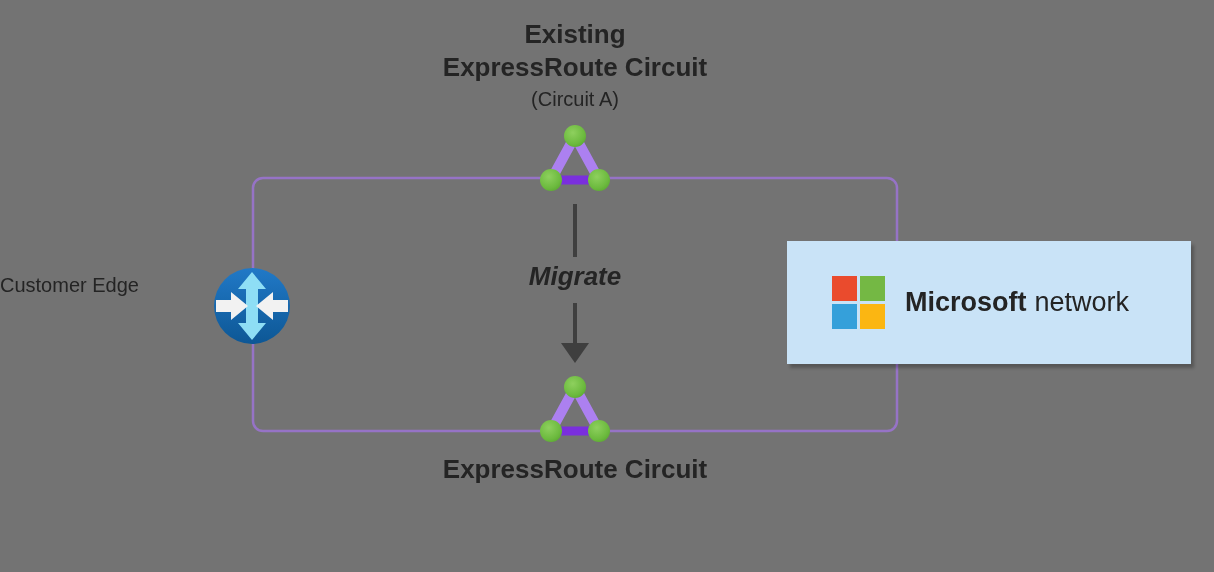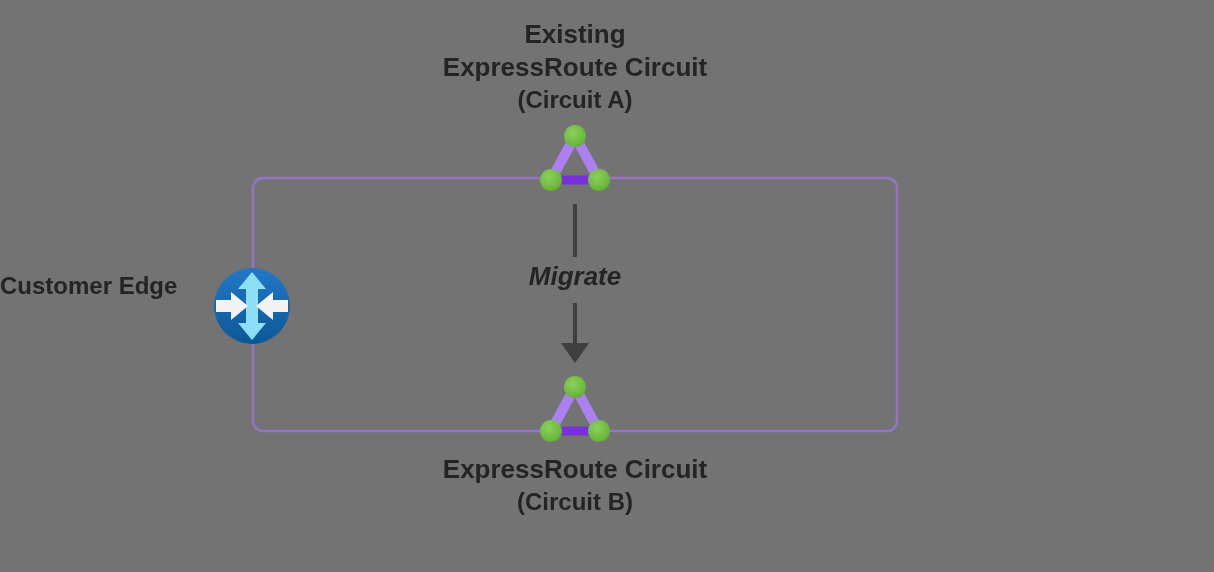--- a/index.html
+++ b/index.html
@@ -8,21 +8,21 @@
     width:1214px;height:572px;
     background:#737373;
     font-family:"Liberation Sans","DejaVu Sans",sans-serif;
     overflow:hidden;
     padding-left:44px;
   }
   svg{position:absolute;left:0;top:0;z-index:1;}
   .label{position:absolute;color:var(--text-dark);z-index:3;}
   .center{text-align:center;}
   .bold-line{font-size:26px;font-weight:700;line-height:33px;}
-  .reg-line{font-size:24px;font-weight:700;line-height:31px;}
+  .reg-line{font-size:20px;font-weight:400;line-height:31px;}
   #existing-label{left:375px;top:18px;width:400px;}
   #new-label{left:375px;top:453px;width:400px;}
   #migrate-label{left:475px;top:261px;width:200px;font-size:26px;font-weight:700;font-style:italic;}
   #ce-label{left:0px;top:270px;width:211px;text-align:left;}
   #ms-box{
     position:absolute;left:787px;top:241px;width:404px;height:123px;
     background:var(--ms-box-bg);
     box-shadow:3px 4px 3px rgba(0,0,0,0.25);
     display:flex;align-items:center;
     padding-left:45px;box-sizing:border-box;
@@ -101,19 +101,29 @@
     <div class="bold-line">ExpressRoute Circuit</div>
     <div class="reg-line">(Circuit A)</div>
   </div>
 
   <div id="migrate-label" class="label center">Migrate</div>
 
   <div id="ce-label" class="label">
     <div class="reg-line">Customer Edge</div>
   </div>
 
+  <div id="ms-box">
+    <div id="ms-logo">
+      <div class="ms-sq" id="ms-sq-red"></div>
+      <div class="ms-sq" id="ms-sq-green"></div>
+      <div class="ms-sq" id="ms-sq-blue"></div>
+      <div class="ms-sq" id="ms-sq-yellow"></div>
+    </div>
+    <div id="ms-text">
+      <span class="brand">Microsoft</span><span>network</span>
+    </div>
+  </div>
 
   <div id="new-label" class="label center">
     <div class="bold-line">ExpressRoute Circuit</div>
-    <div class="reg-line">(Circuit B)</div>
   </div>
 
 </div>
 
 </body></html>

